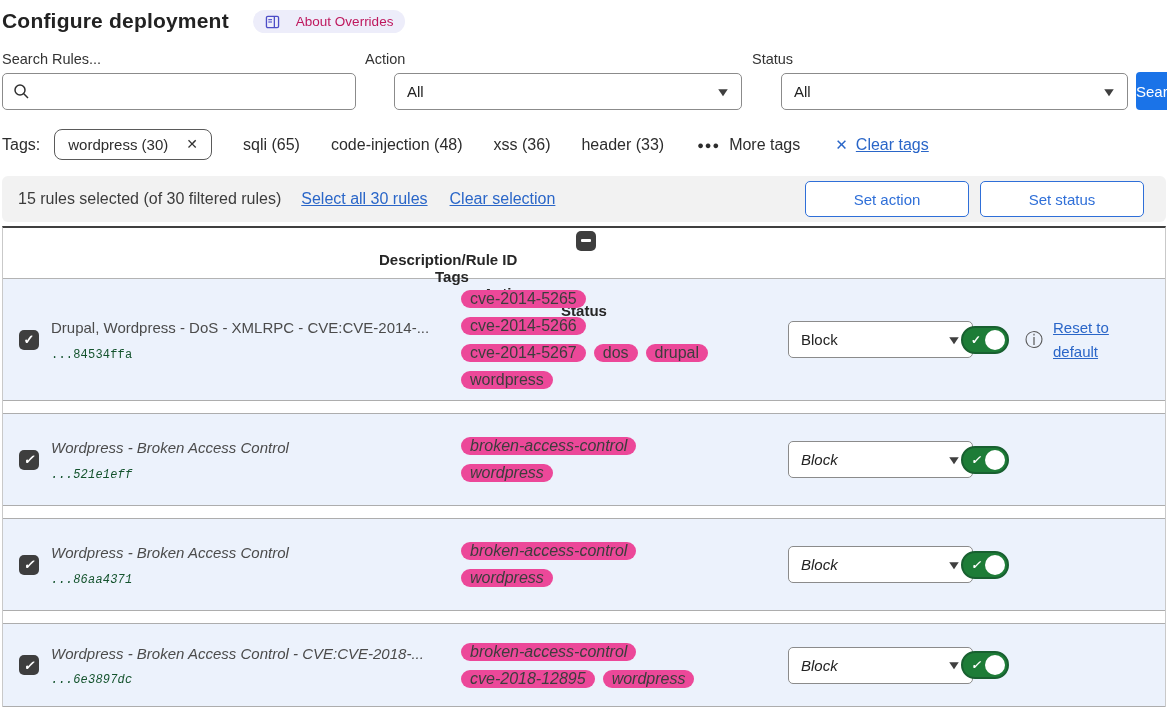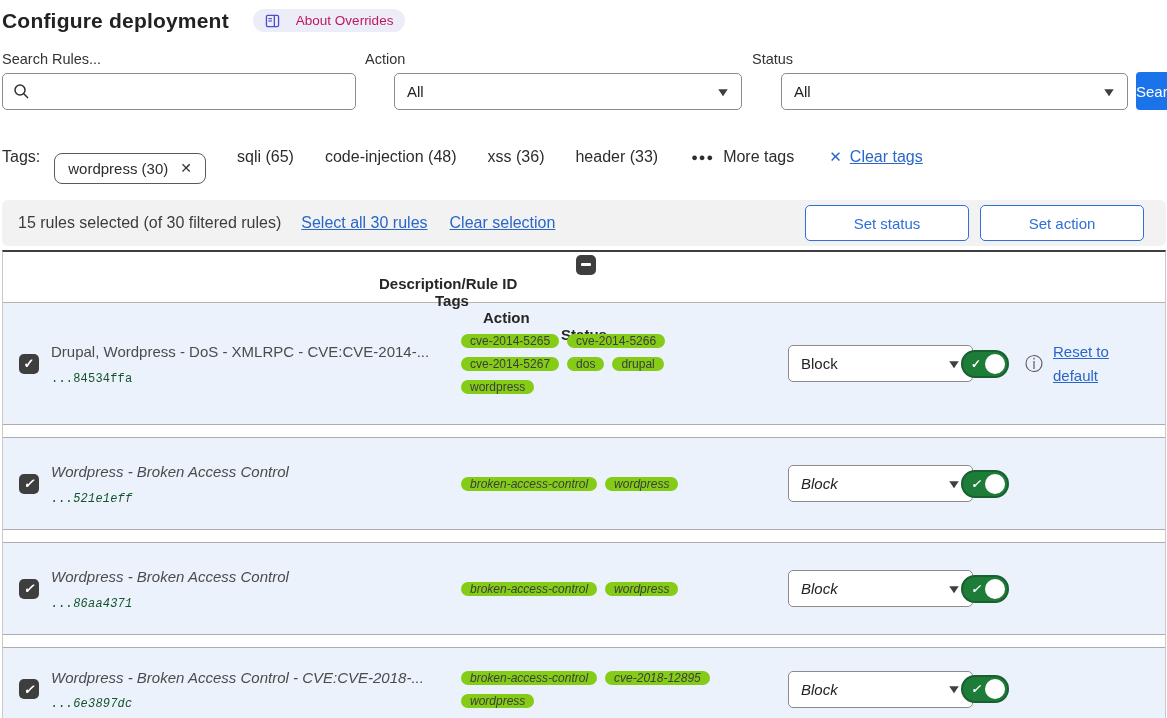--- a/index.html
+++ b/index.html
@@ -1,21 +1,21 @@
 <!DOCTYPE html>
 <html><head>
 <meta charset="utf-8">
 <style>
   * { margin:0; padding:0; box-sizing:border-box; }
   html,body { width:1167px; height:718px; overflow:hidden; background:#fff; }
   body { font-family:"Liberation Sans", sans-serif; color:#333; }
   .page { width:1167px; height:718px; padding:0 1px 0 2px; overflow:hidden; }
 
   
-  .page-header { margin-top:9px; display:flex; align-items:flex-start; gap:24px; }
+  .page-header { margin-top:9px; display:flex; align-items:flex-end; gap:24px; }
   .page-title { font-size:21px; font-weight:700; color:#222; letter-spacing:.2px; }
   .about-badge { display:inline-flex; align-items:center; gap:16px; background:#ededfa; color:#be185d;
     border-radius:13px; padding:4px 12px; font-size:13.5px; cursor:pointer; }
   .about-badge svg { display:block; }
 
   
   .filters { margin-top:18px; display:flex; align-items:flex-end; }
   .filter label { display:block; font-size:14.5px; color:#333; margin-bottom:6px; }
   .input-wrap { position:relative; }
   .input-wrap svg { position:absolute; left:11px; top:10px; }
@@ -25,22 +25,22 @@
     display:flex; align-items:center; justify-content:space-between; padding:0 12px; font-size:15px; color:#222; cursor:pointer;margin-left:29px; }
   .f-action { margin-left:9px; } .f-action .select { width:348px; }
   .f-status { margin-left:10px; } .f-status .select { width:347px; }
   .chev { font-size:12px; color:#3f3f3f; transform:scaleX(1.35); }
   .btn-primary { margin-left:8px; width:88px; height:38px; background:#1a73e8; color:#fff; border:none;
     border-radius:4px; font-size:15px; font-family:inherit; cursor:pointer; }
 
   
   .tags-bar { margin-top:19px; display:flex; align-items:center; font-size:16px; color:#2d2d2d; }
   .tags-label { margin-right:14px; }
-  .tag-selected { display:inline-flex; align-items:flex-start; gap:12px; border:1px solid #5a5a5a; border-radius:8px;
-    padding:6px 13px; font-size:15px; color:#2d2d2d; cursor:pointer;margin-top:24px; }
+  .tag-selected { display:inline-flex; align-items:flex-start; gap:18px; border:1px solid #5a5a5a; border-radius:8px;
+    padding:6px 13px; font-size:15px; color:#2d2d2d; cursor:pointer; }
   .tag-selected .x { font-size:14px; color:#333; }
   .tag-plain { margin-left:31px; cursor:pointer; }
   .more-tags { margin-left:33px; display:inline-flex; align-items:center; gap:9px; cursor:pointer; }
   .more-tags .dots { font-size:11px; letter-spacing:1px; font-weight:700; color:#2d2d2d; }
   .clear-tags { margin-left:35px; display:inline-flex; align-items:center; gap:8px; color:#2a66c8; cursor:pointer; }
   .clear-tags .x { font-size:15px; }
   .clear-tags .lbl { text-decoration:underline; }
 
   
   .selection-bar { margin-top:16px; height:46px; background:#f2f2f2; border-radius:6px;
@@ -72,21 +72,21 @@
 
   .checkbox { width:20px; height:20px; border-radius:5px; background:#3e3e3e; display:inline-flex;
     align-items:center; justify-content:center; cursor:pointer; }
   .checkbox.indeterminate::after { content:""; width:10px; height:3px; background:#fff; border-radius:1px; }
   .checkbox.checked::after { content:"✓"; color:#fff; font-size:13px; font-weight:700; }
 
   .desc { font-size:15px; color:#4b4b4b; line-height:1.45; }
   .rule-id { margin-top:9px; font-family:"Liberation Mono", monospace; font-size:12px; color:#14532d; letter-spacing:.2px; }
 
   .tags-wrap { display:flex; flex-wrap:wrap; gap:9px 8px; }
-  .tag-pill { background:#84cc16; color:#3d3d3d; font-size:12px; padding:0 9px; border-radius:10px; white-space:nowrap; }
+  .tag-pill { background:#ec4899; color:#3d3d3d; font-size:16px; padding:0 9px; border-radius:10px; white-space:nowrap; }
 
   .select-action { width:185px; background:#fff; }
 
   .toggle { width:48px; height:28px; border-radius:14px; background:#1d7c37; border:2px solid #186030;
     position:relative; display:inline-flex; align-items:center; flex:none; cursor:pointer; }
   .toggle .tick { color:#fff; font-size:12px; font-weight:700; margin-left:8px; }
   .toggle .knob { position:absolute; right:2px; top:2px; width:20px; height:20px; border-radius:50%; background:#fff; }
 
   .info-icon { margin-left:16px; font-size:18px; color:#555; line-height:1; cursor:pointer; flex:none; }
   .reset-link { margin-left:10px; width:72px; font-size:15px; color:#2a66c8; text-decoration:underline;
@@ -156,22 +156,22 @@
       <span class="x">✕</span>
       <span class="lbl">Clear tags</span>
     </span>
   </div>
 
   <div class="selection-bar">
     <span class="summary">15 rules selected (of 30 filtered rules)</span>
     <a class="sel-link">Select all 30 rules</a>
     <a class="sel-link">Clear selection</a>
     <span class="sel-spacer"></span>
+    <button class="btn-outline">Set action</button>
     <button class="btn-outline">Set status</button>
-    <button class="btn-outline">Set action</button>
   </div>
 
   <div class="table">
     <div class="thead">
       <div class="col-check">
         <span class="checkbox indeterminate"></span>
       </div>
       <div class="col-desc th">Description/Rule ID</div>
       <div class="col-tags th">Tags</div>
       <div class="col-action th">Action</div>

